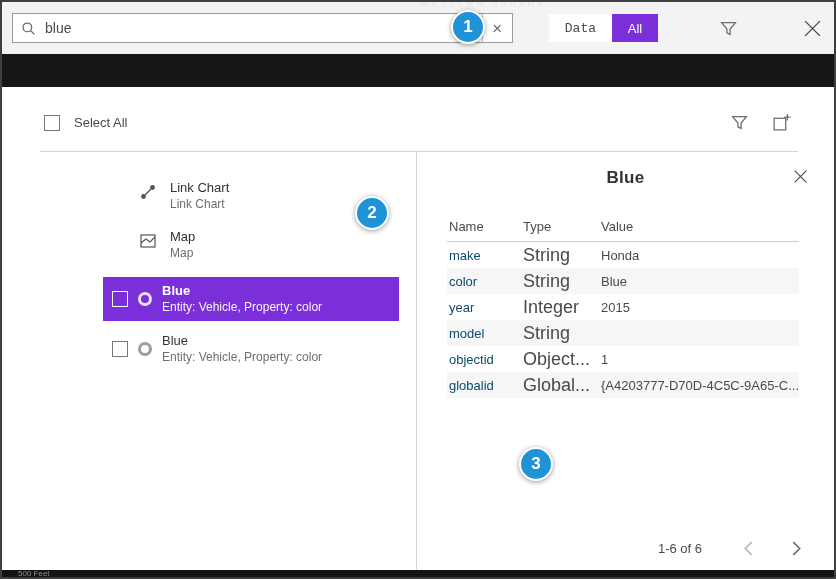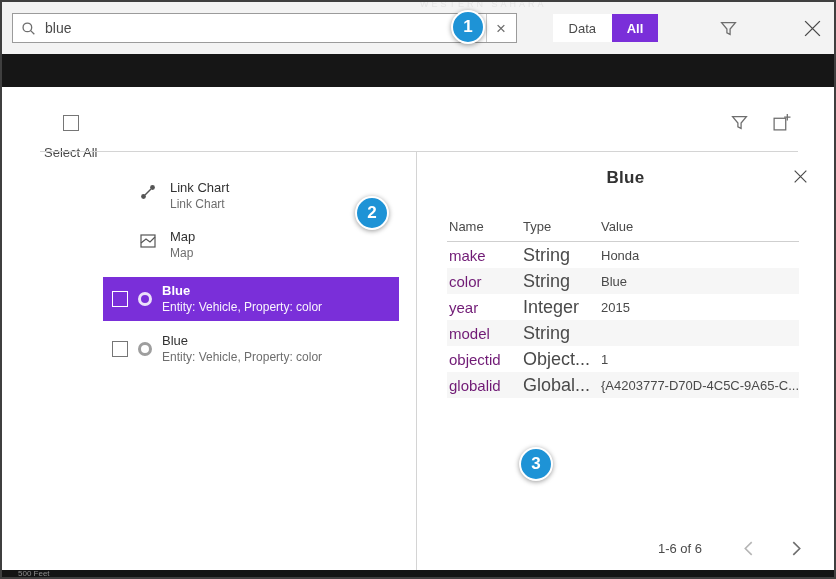--- a/index.html
+++ b/index.html
@@ -31,25 +31,25 @@
     font-size: 14px; color: #4a4a4a; font-family: "Liberation Sans", sans-serif;
   }
   .search-clear {
     width: 30px; height: 100%; border: none; border-left: 1px solid #c9c9c9;
     background: #fff; color: #6e6e6e; font-size: 17px; line-height: 1;
     cursor: pointer;
   }
   .toggle { display: flex; margin-left: auto; align-items: center; height: 28px; background: #fff; }
   .toggle-data {
     border: none; background: #fff; color: #4a4a4a; font-size: 13px;
-    padding: 0 16px; height: 28px; cursor: pointer; font-family: Liberation Sans, sans-serif;
+    padding: 0 16px; height: 28px; cursor: pointer; font-family: Liberation Mono, monospace;
   }
   .toggle-all {
     border: none; background: #7a2fd9; color: #fff; font-size: 13px;
-    width: 46px; height: 28px; cursor: pointer; font-family: "Liberation Sans", sans-serif; font-weight: bold;
+    width: 46px; height: 28px; cursor: pointer; font-family: "Liberation Sans", sans-serif;
   }
   .icon-btn { border: none; background: transparent; cursor: pointer; display: flex; align-items: center; }
   .btn-filter-top { margin-left: 26px; }
   .btn-close-top { margin-left: 30px; margin-right: 2px; }
 
   
   .strip-top {
     position: absolute; left: 0; top: 52px; width: 832px; height: 33px;
     background: linear-gradient(100deg, #121212 52%, #1f1f1f 52%);
   }
@@ -61,21 +61,21 @@
     position: absolute; left: 0; top: 568px; width: 832px; height: 16px;
     background: #141414; overflow: hidden;
   }
   .scale-text { position: absolute; left: 16px; top: 0; font-size: 8px; color: #8d8d8d; line-height: 8px; }
 
   
   .panel {
     position: absolute; left: 0; top: 85px; width: 832px; height: 483px;
     background: #fff;
   }
-  .selectall-row { position: absolute; left: 42px; top: 28px; display: flex; align-items: center; gap: 14px; flex-direction: column; }
+  .selectall-row { position: absolute; left: 42px; top: 28px; display: flex; gap: 14px; }
   .checkbox {
     width: 16px; height: 16px; border: 1px solid #767676; background: #fff;
     display: inline-block; flex: 0 0 auto; cursor: pointer;
   }
   .selectall-label { font-size: 13px; color: #4a4a4a; }
   .panel-actions { position: absolute; top: 26px; right: 43px; display: flex; gap: 24px; }
   .hdivider { position: absolute; left: 38px; right: 36px; top: 64px; height: 1px; background: #d4d4d4; }
 
   .cols { position: absolute; left: 0; right: 0; top: 65px; bottom: 0; display: flex; padding-left: 48px; }
   .leftcol { width: 415px; position: relative; }
@@ -105,21 +105,21 @@
   
   .detail-head { position: relative; margin-top: 16px; text-align: center; }
   .detail-title { font-size: 17px; font-weight: bold; color: #323232; letter-spacing: 0.3px; }
   .detail-close { position: absolute; right: 26px; top: 1px; }
 
   .dtable { margin: 24px 35px 0 30px; }
   .thead { display: flex; height: 30px; align-items: center; border-bottom: 1px solid #cfcfcf; }
   .thead span { font-size: 13px; color: #4a4a4a; }
   .trow { display: flex; height: 26px; align-items: center; }
   .trow:nth-child(even) { background: #f6f6f6; }
-  .c-name { width: 76px; padding-left: 2px; font-size: 15px; color: #701a75; }
+  .c-name { width: 76px; padding-left: 2px; font-size: 13px; color: #0c4a6e; }
   .c-type { width: 78px; font-size: 18px; color: #4a4a4a; }
   .c-value { flex: 1; font-size: 13px; color: #4a4a4a; white-space: nowrap; overflow: hidden; text-overflow: ellipsis; }
 
   .pager { position: absolute; right: 26px; bottom: 14px; display: flex; align-items: center; gap: 8px; }
   .pager-label { font-size: 13px; color: #4a4a4a; margin-right: 26px; }
   .pager-btn { border: none; background: transparent; cursor: pointer; width: 24px; display: flex; justify-content: center; }
   .pager-btn + .pager-btn { margin-left: 16px; }
 
   
   .badge {

